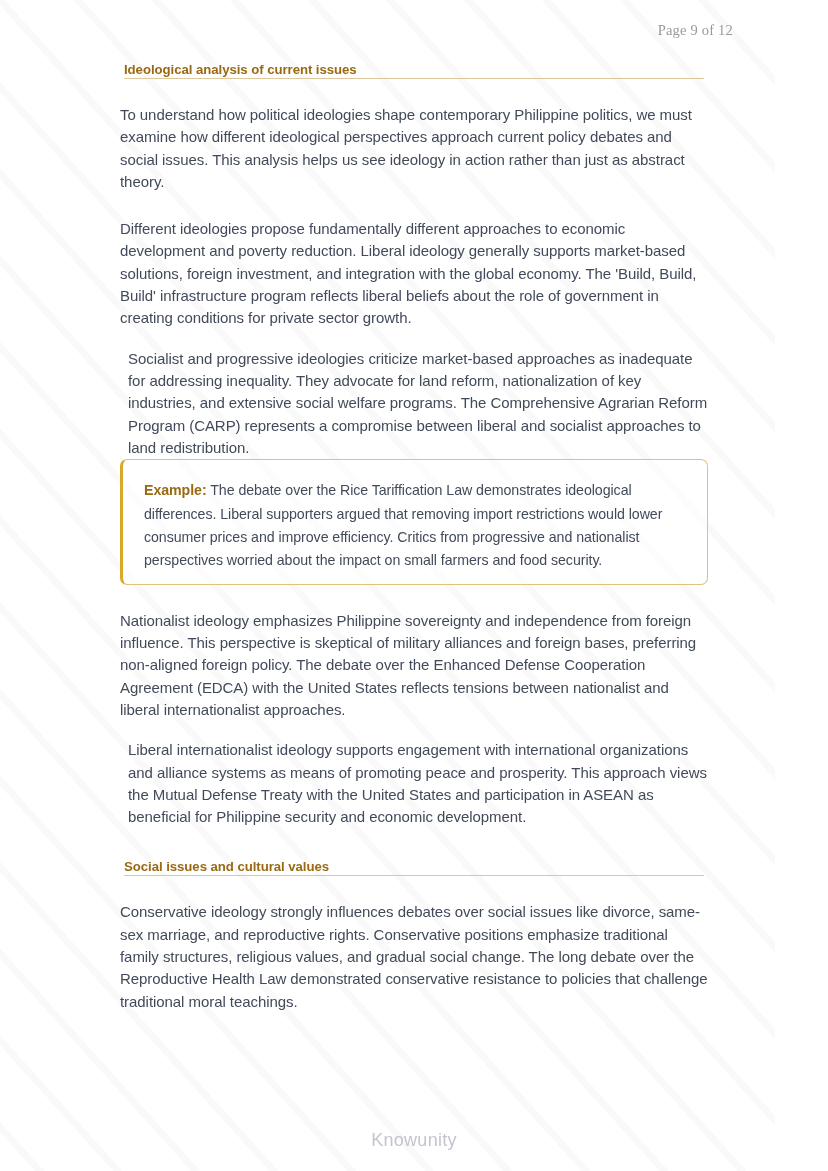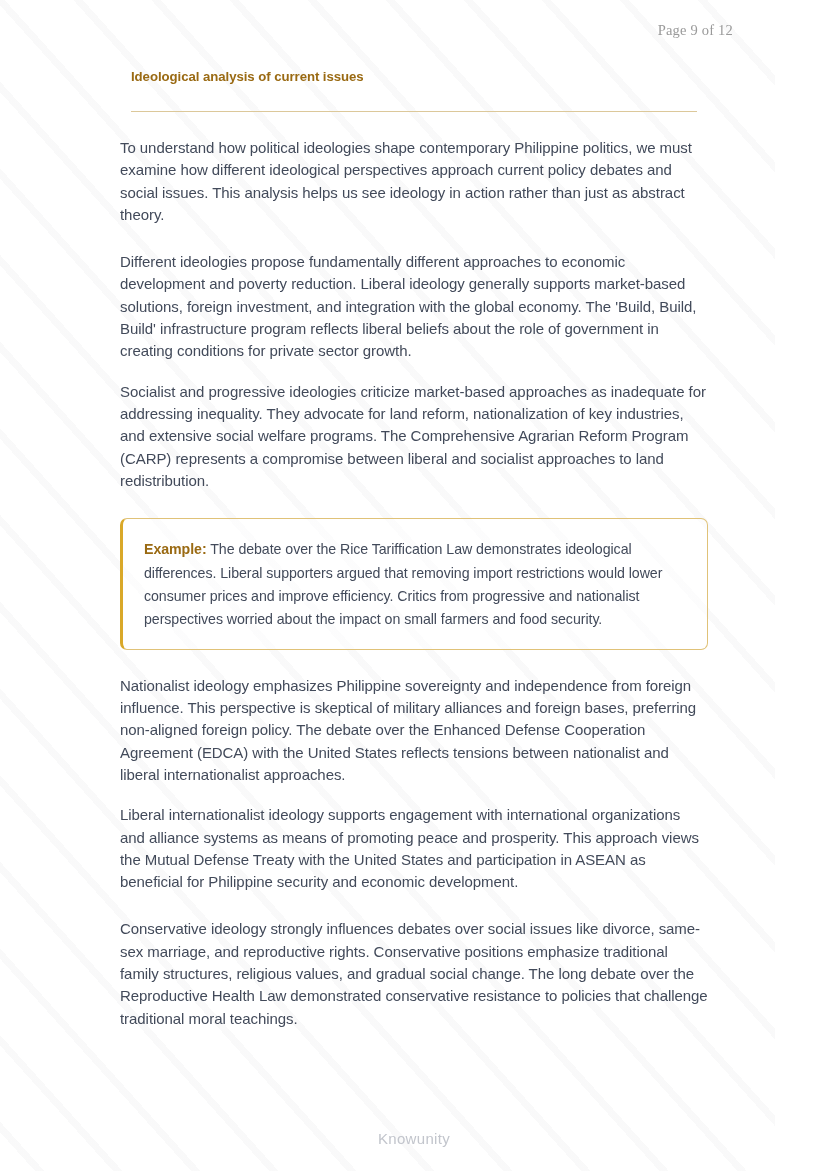--- a/index.html
+++ b/index.html
@@ -58,47 +58,46 @@
     left: 120px;
     top: 58px;
     width: 588px;
   }
 
   .section-heading {
     font-size: 13.2px;
     font-weight: bold;
     color: #9a6a13;
     letter-spacing: -0.05px;
-    margin: 11px;
-    padding: 0 0 27px 0;
+    margin: 4px;
+    padding: 0 0 1px 0;
     border-bottom: 1.4px solid #dcc89a;
   }
 
   .heading-2 { margin-top: 31px; }
 
   .body-text {
     font-size: 15px;
     line-height: 22.3px;
     color: #424a5a;
     margin: 0;
     padding: 0;
     letter-spacing: -0.06px;
   }
 
   .first-para { margin-top: 25px; }
-  .para-gap   { margin-top: 18px; }
+  .para-gap   { margin-top: 18px; margin-left: 8px; }
 
   .callout {
-    margin-top: 26px;
     box-sizing: border-box;
     border: 1.3px solid #e0c278;
     border-left: 3.4px solid #d9a829;
     border-radius: 7px;
     background: rgba(255, 255, 255, 0.55);
-    padding: 19px 20px 17px 21px;
+    padding: 19px 20px 11px 21px;
   }
 
   .callout-text {
     font-size: 14.2px;
     line-height: 23.4px;
     color: #424a5a;
     margin: 0;
     letter-spacing: -0.06px;
   }
 
@@ -106,21 +105,21 @@
     font-weight: bold;
     color: #9a6a13;
   }
 
   .footer-brand {
     position: absolute;
     left: 0;
     right: 0;
     top: 1130px;
     text-align: center;
-    font-size: 15px;
+    font-size: 18px;
     color: #c2c5cc;
     letter-spacing: 0.3px;
   }
 </style>
 </head>
 <body>
 
 <div class="watermark"></div>
 
 <div class="page">
@@ -135,19 +134,20 @@
     <p class="body-text first-para">Different ideologies propose fundamentally different approaches to economic development and poverty reduction. Liberal ideology generally supports market-based solutions, foreign investment, and integration with the global economy. The 'Build, Build, Build' infrastructure program reflects liberal beliefs about the role of government in creating conditions for private sector growth.</p>
     <p class="body-text para-gap">Socialist and progressive ideologies criticize market-based approaches as inadequate for addressing inequality. They advocate for land reform, nationalization of key industries, and extensive social welfare programs. The Comprehensive Agrarian Reform Program (CARP) represents a compromise between liberal and socialist approaches to land redistribution.</p>
 
     <div class="callout">
       <p class="callout-text"><span class="callout-label">Example:</span><span> The debate over the Rice Tariffication Law demonstrates ideological differences. Liberal supporters argued that removing import restrictions would lower consumer prices and improve efficiency. Critics from progressive and nationalist perspectives worried about the impact on small farmers and food security.</span></p>
     </div>
 
     <p class="body-text first-para">Nationalist ideology emphasizes Philippine sovereignty and independence from foreign influence. This perspective is skeptical of military alliances and foreign bases, preferring non-aligned foreign policy. The debate over the Enhanced Defense Cooperation Agreement (EDCA) with the United States reflects tensions between nationalist and liberal internationalist approaches.</p>
     <p class="body-text para-gap">Liberal internationalist ideology supports engagement with international organizations and alliance systems as means of promoting peace and prosperity. This approach views the Mutual Defense Treaty with the United States and participation in ASEAN as beneficial for Philippine security and economic development.</p>
 
+    <h2 class="section-heading heading-2">Social issues and cultural values</h2>
     <p class="body-text first-para">Conservative ideology strongly influences debates over social issues like divorce, same-sex marriage, and reproductive rights. Conservative positions emphasize traditional family structures, religious values, and gradual social change. The long debate over the Reproductive Health Law demonstrated conservative resistance to policies that challenge traditional moral teachings.</p>
 
   </div>
 
   <div class="footer-brand">Knowunity</div>
 
 </div>
 
 </body></html>

